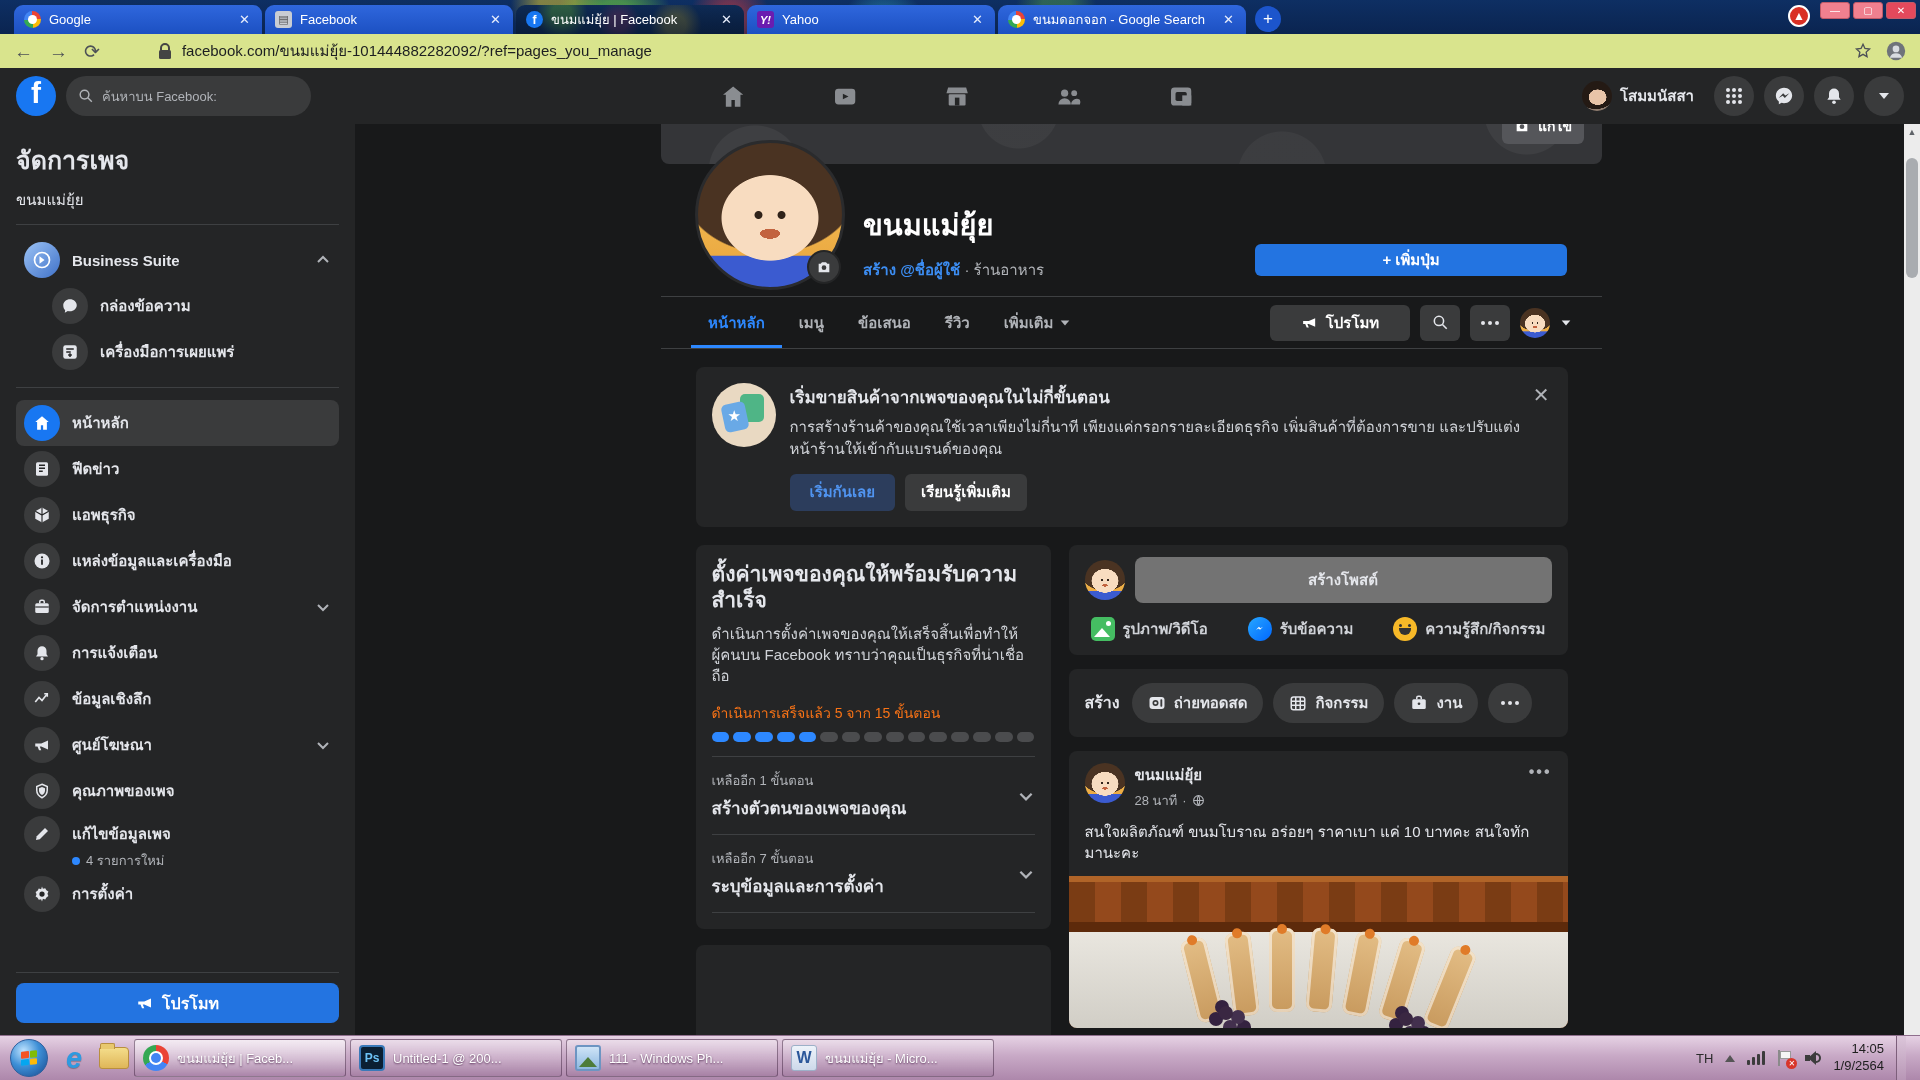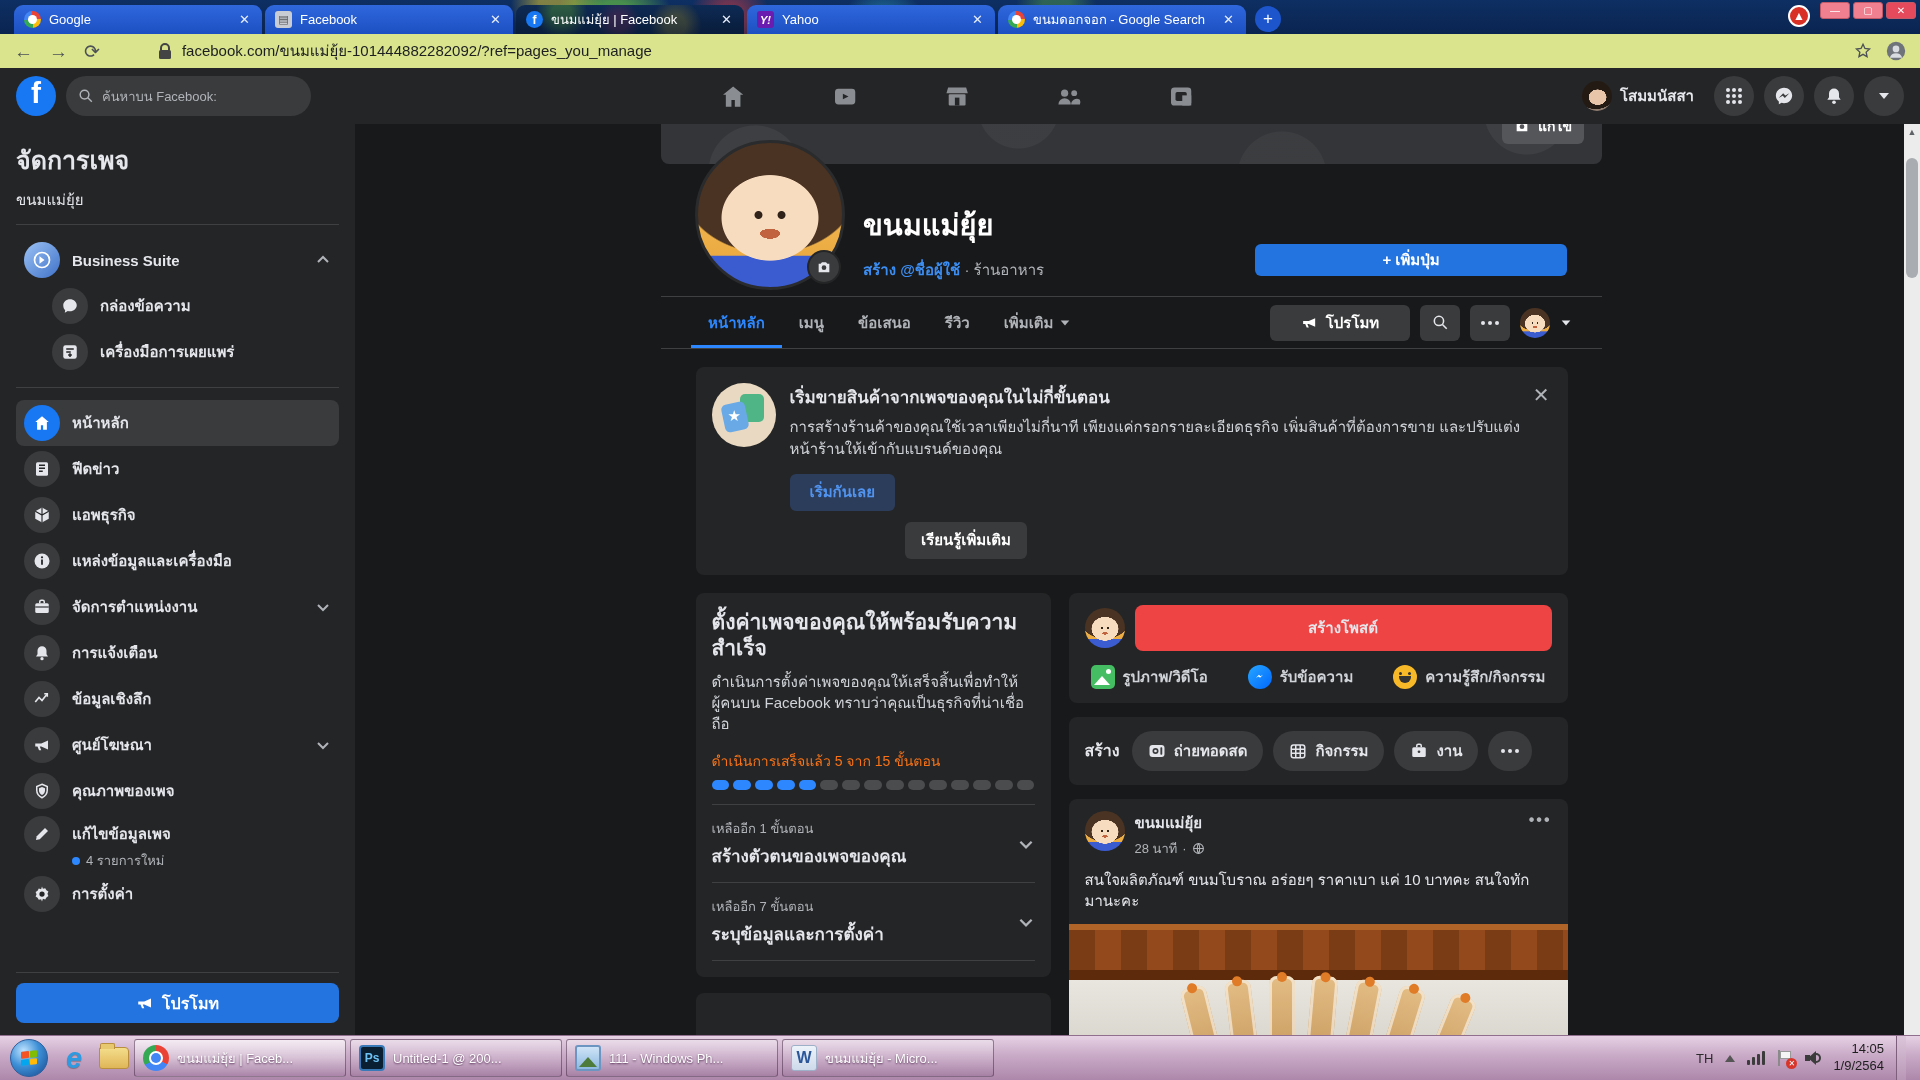--- a/index.html
+++ b/index.html
@@ -123,42 +123,42 @@
   .card{background:#242526;border-radius:8px;}
   .banner{padding:16px;display:flex;gap:14px;position:relative;}
   .banner-ic{width:64px;height:64px;border-radius:50%;background:#e9d9c2;position:relative;overflow:hidden;flex:0 0 auto;}
   .banner-ic::before{content:"";position:absolute;right:12px;top:11px;width:24px;height:28px;border-radius:5px;background:#4fb586;}
   .banner-ic::after{content:"";position:absolute;left:11px;top:20px;width:24px;height:28px;border-radius:5px;background:#69a9e6;transform:rotate(-12deg);}
   .banner-star{position:absolute;left:16px;top:24px;color:#fff;font-size:15px;z-index:2;}
   .banner-title{color:#e4e6eb;font-size:17px;font-weight:bold;}
   .banner-desc{color:#cfd2d7;font-size:15px;line-height:1.45;margin-top:6px;max-width:740px;}
   .banner-btns{display:flex;gap:10px;margin-top:14px;}
   .btn-blue-tint{height:37px;border-radius:6px;background:#2c3d5c;color:#5094f0;font-size:15px;font-weight:bold;display:flex;align-items:center;padding:0 20px;}
-  .btn-gray{height:37px;border-radius:6px;background:#3a3b3c;color:#fff;font-size:15px;font-weight:bold;display:flex;align-items:center;padding:0 16px;margin-top:48px;}
+  .btn-gray{height:37px;border-radius:6px;background:#3a3b3c;color:#fff;font-size:15px;font-weight:bold;display:flex;align-items:center;padding:0 16px;}
   .banner-close{position:absolute;top:16px;right:18px;color:#b0b3b8;font-size:20px;}
   .columns{display:flex;gap:18px;margin-top:18px;align-items:flex-start;}
   .col-left{width:355px;flex:0 0 auto;}
   .col-right{flex:1;}
   .setup-card{padding:16px;}
   .setup-title{color:#e4e6eb;font-size:21px;font-weight:bold;line-height:1.25;}
   .setup-desc{color:#d0d3d8;font-size:15px;line-height:1.4;margin-top:10px;}
   .prog-label{color:#f97316;font-size:14px;margin-top:16px;}
   .prog{display:flex;gap:4px;margin-top:8px;}
   .seg{flex:1;height:10px;border-radius:5px;background:#4b4c4e;}
   .seg.on{background:#2d88ff;}
   .steps{margin-top:14px;border-top:1px solid #3e4042;}
   .step{padding:13px 0;border-bottom:1px solid #3e4042;display:flex;align-items:center;}
   .step-remaining{color:#b0b3b8;font-size:13px;}
   .step-title{color:#e4e6eb;font-size:17px;font-weight:bold;margin-top:3px;}
   .step .chev{margin-left:auto;color:#b0b3b8;}
   .invite-card{padding:16px;margin-top:16px;height:120px;overflow:hidden;}
   
   .composer{padding:12px 16px 14px;}
   .composer-top{display:flex;align-items:center;gap:10px;}
-  .composer-input{flex:1;height:46px;border-radius:8px;background:#ef4444;color:#e4e6eb;font-size:15px;font-weight:bold;display:flex;align-items:center;justify-content:center;}
+  .composer-input{flex:1;height:46px;border-radius:8px;background:#737373;color:#e4e6eb;font-size:15px;font-weight:bold;display:flex;align-items:center;justify-content:center;}
   .composer-actions{display:flex;justify-content:space-between;padding:14px 6px 0;}
   .caction{display:flex;align-items:center;gap:8px;color:#d0d3d8;font-size:15px;font-weight:bold;}
   .ic-photo{width:24px;height:24px;border-radius:5px;background:#45bd62;position:relative;overflow:hidden;}
   .ic-photo::after{content:"";position:absolute;left:3px;bottom:4px;border-left:8px solid transparent;border-right:8px solid transparent;border-bottom:9px solid #fff;}
   .ic-photo::before{content:"";position:absolute;right:4px;top:4px;width:5px;height:5px;border-radius:50%;background:#fff;}
   .ic-msgr{width:24px;height:24px;border-radius:50%;background:linear-gradient(135deg,#27a7ff,#0067ff);display:flex;align-items:center;justify-content:center;color:#fff;}
   .ic-smiley{width:24px;height:24px;border-radius:50%;background:#f7b928;position:relative;}
   .ic-smiley::before{content:"";position:absolute;left:6px;top:7px;width:3px;height:3px;border-radius:50%;background:#333;box-shadow:9px 0 0 #333;}
   .ic-smiley::after{content:"";position:absolute;left:6px;top:11px;width:12px;height:7px;border-radius:0 0 12px 12px;background:#333;}
   

